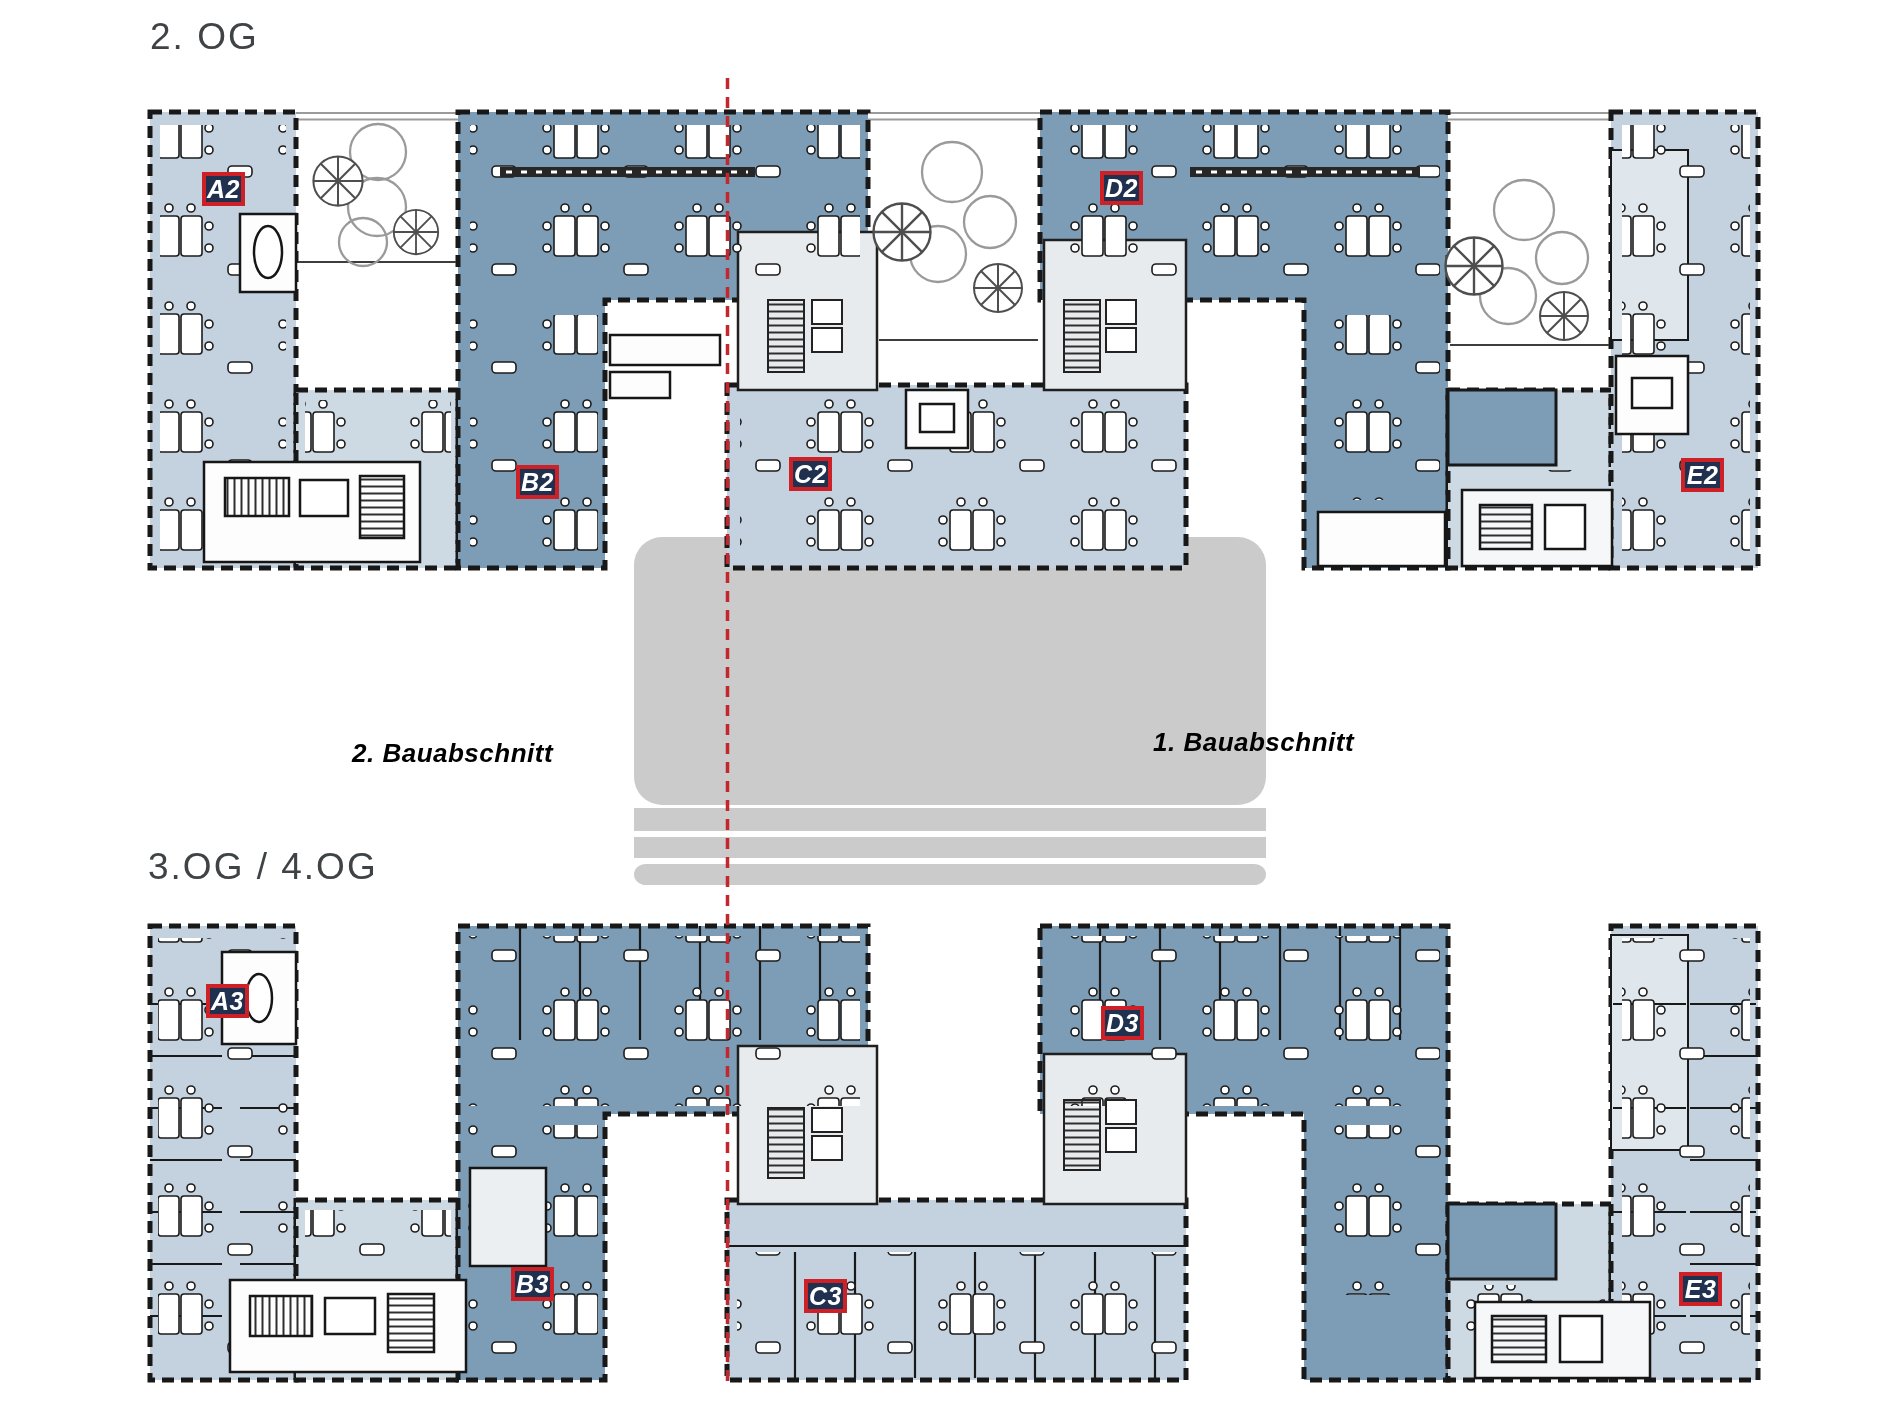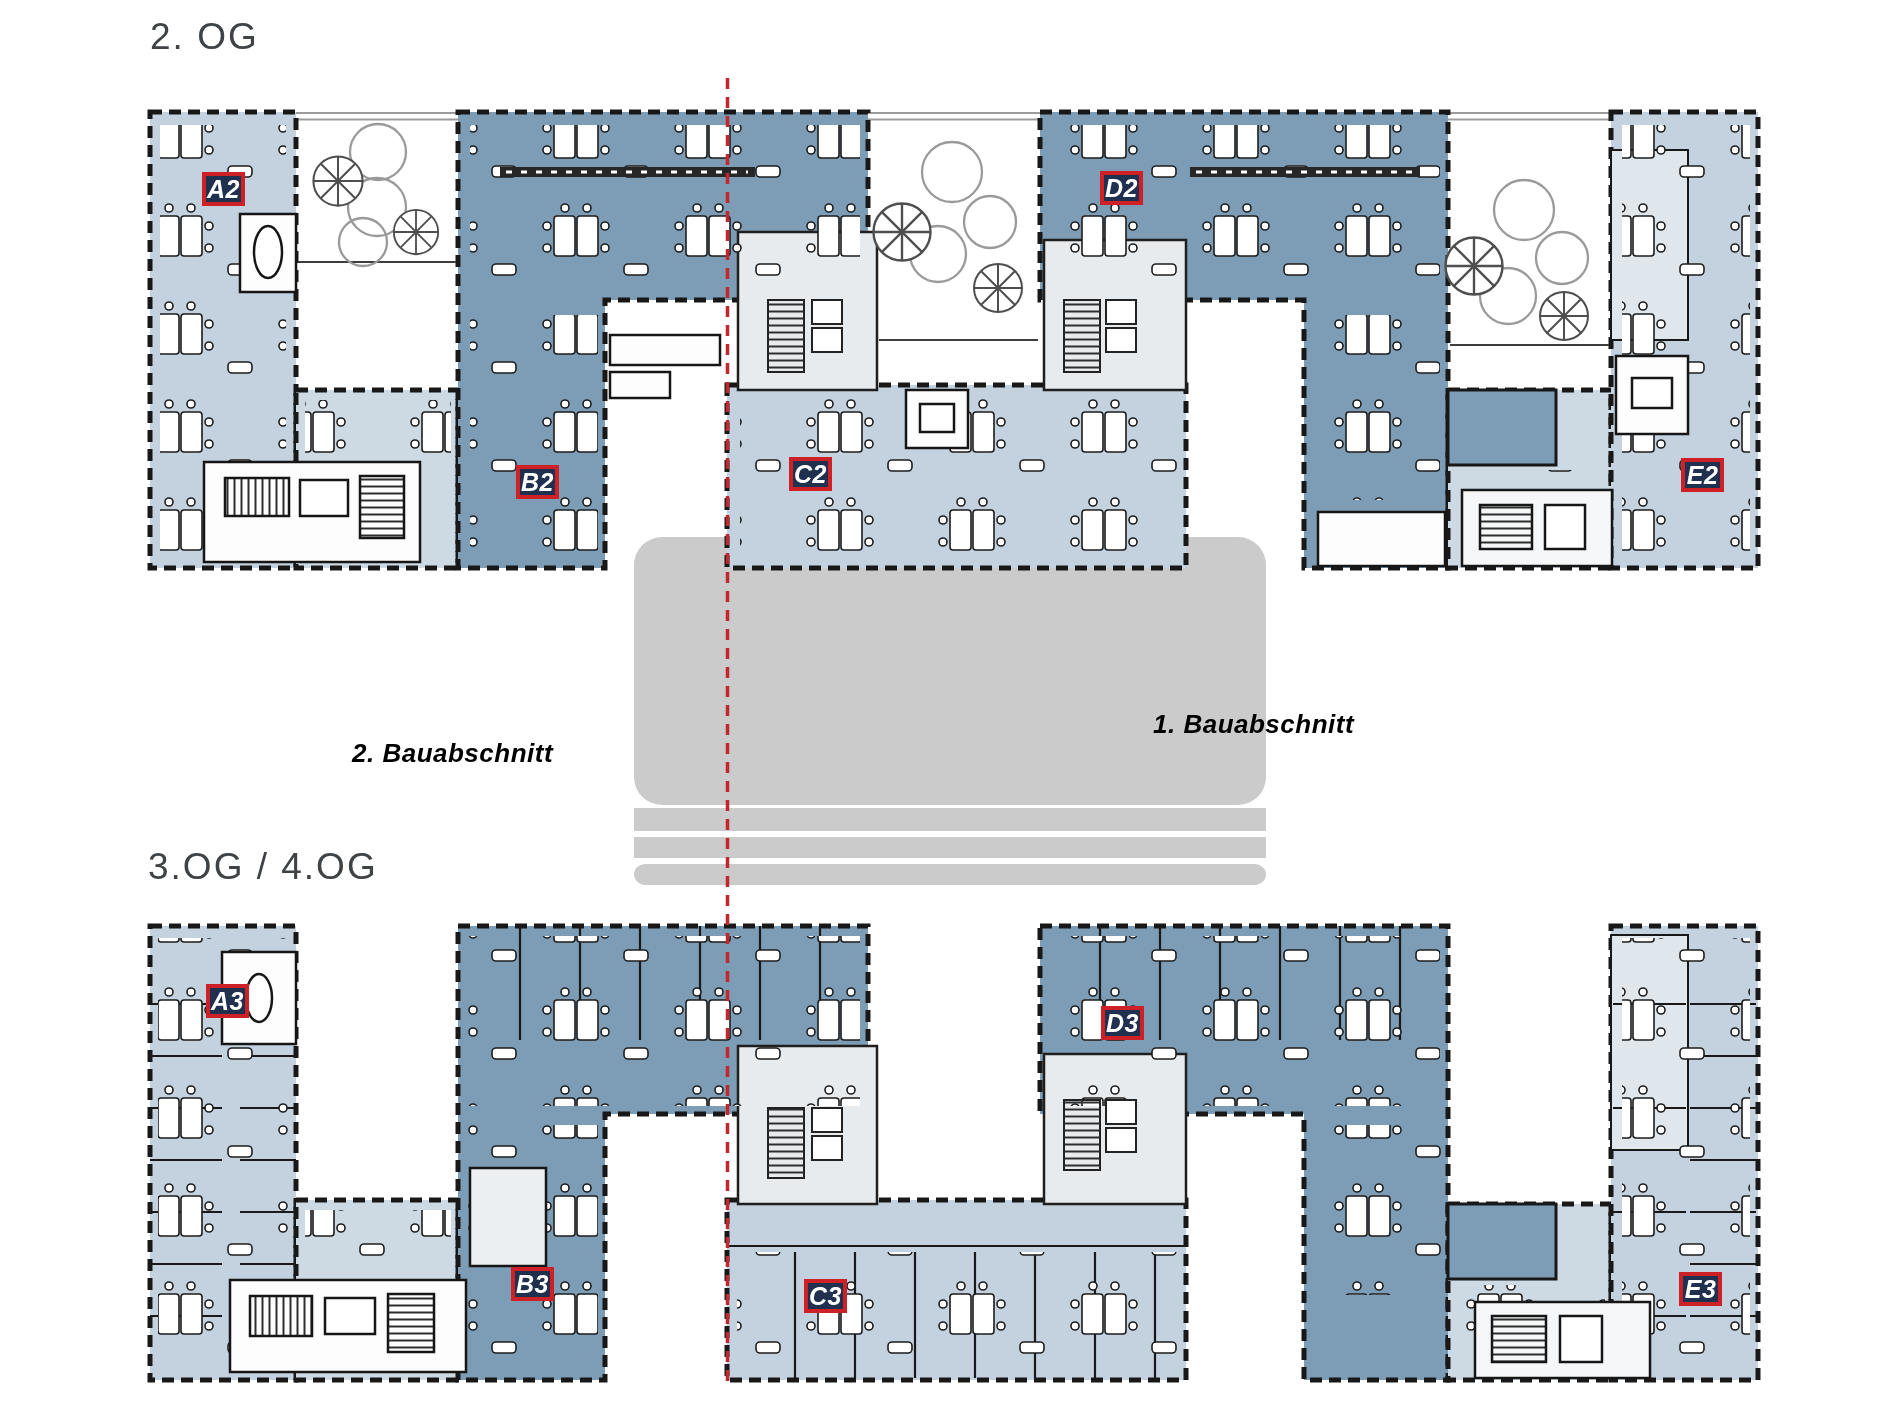--- a/index.html
+++ b/index.html
@@ -4,21 +4,21 @@
 <style>
   html,body{margin:0;padding:0;background:#ffffff;}
   .canvas{position:relative;width:1808px;height:1425px;background:#ffffff;overflow:hidden;
           font-family:"Liberation Sans",sans-serif;}
   svg{position:absolute;left:0;top:0;}
   .floor-title{position:absolute;color:#3f4346;font-size:37px;letter-spacing:2px;font-weight:400;}
   .title-2og{left:150px;top:16px;}
   .title-34og{left:148px;top:846px;text-align:center;}
   .phase-label{position:absolute;color:#000000;font-size:26px;font-style:italic;font-weight:600;letter-spacing:0.5px;}
   .phase-2{left:352px;top:738px;}
-  .phase-1{left:1153px;top:709px;}
+  .phase-1{left:1153px;top:727px;}
   .watermark-text{position:absolute;left:634px;top:585px;width:632px;text-align:center;
     font-family:"Liberation Serif",serif;font-size:172px;line-height:1;color:#fafafa;
     letter-spacing:-3px;pointer-events:none;}
   .unit-label{position:absolute;width:43px;height:34px;box-sizing:border-box;
     background:#20304f;border:4px solid #ce2127;color:#ffffff;
     display:flex;align-items:center;justify-content:center;
     font-size:25px;font-weight:bold;font-style:italic;letter-spacing:0.5px;}
 </style>
 </head>
 <body>

